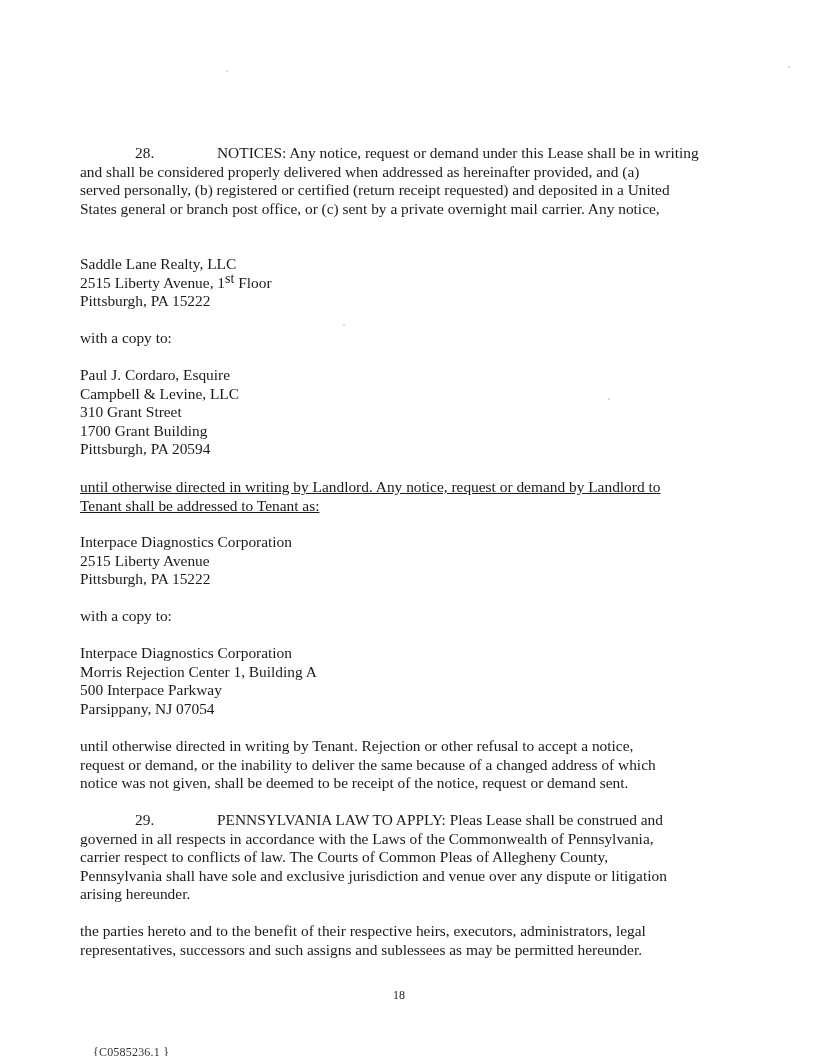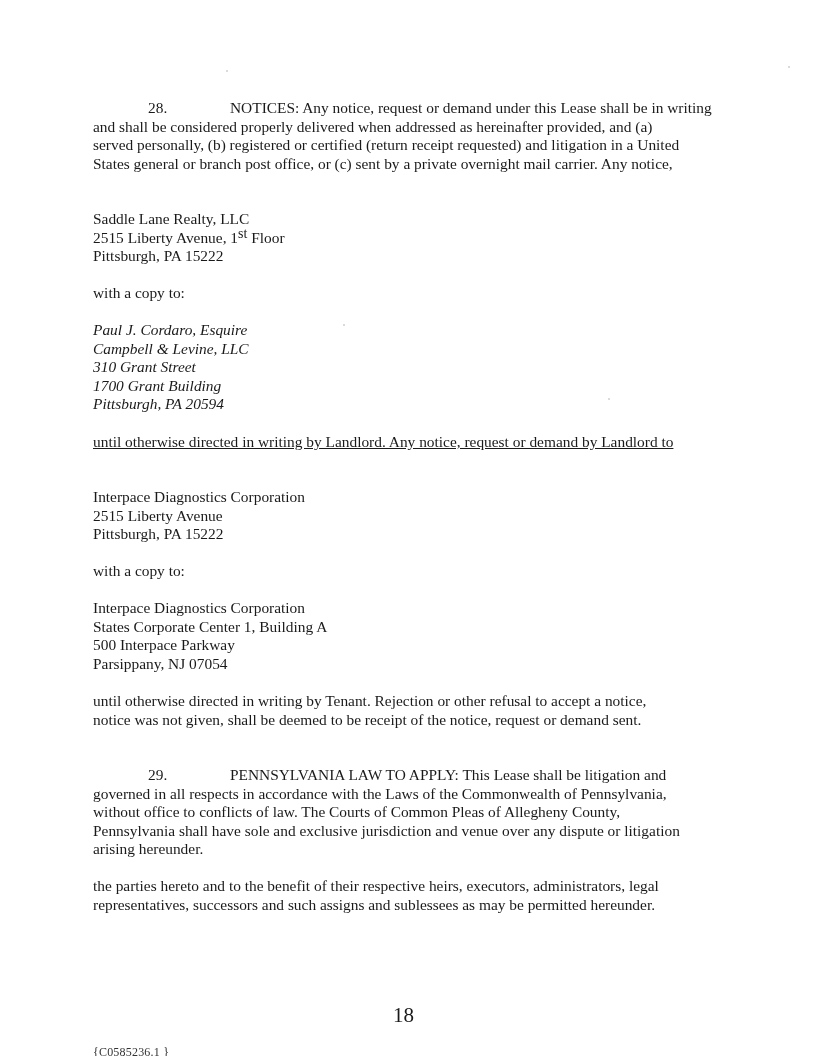--- a/index.html
+++ b/index.html
@@ -18,22 +18,23 @@
       line-height: 18.6px;
     }
     .page {
       position: absolute;
       left: 0; top: 0;
       width: 816px;
       height: 1056px;
     }
     .block {
       position: absolute;
-      left: 93px;
+      left: 80px;
       width: 620px;
+      margin-top: 45px;
     }
     .para p {
       margin: 0;
       white-space: nowrap;
     }
     .num {
       display: inline-block;
       width: 82px;
       padding-left: 55px;
     }
@@ -50,90 +51,91 @@
       left: 93px;
       top: 1043px;
       font-size: 12px;
       letter-spacing: 0.2px;
       color: #333;
     }
     .page-num {
       position: absolute;
       left: 393px;
       top: 986px;
-      font-size: 21px;
-      margin-top: 20px;
+      font-size: 12px;
     }
     .speck {
       position: absolute;
       width: 2px; height: 2px;
       background: #cfcfcf;
       border-radius: 1px;
     }
   </style>
 </head>
 <body>
 
 <div class="page">
 
   <div class="block para" style="top:99px;">
     <p><span class="num">28.</span><span>NOTICES: Any notice, request or demand under this Lease shall be in writing</span></p>
     <p>and shall be considered properly delivered when addressed as hereinafter provided, and (a)</p>
-    <p>served personally, (b) registered or certified (return receipt requested) and litigation in a United</p>
+    <p>served personally, (b) registered or certified (return receipt requested) and deposited in a United</p>
     <p>States general or branch post office, or (c) sent by a private overnight mail carrier. Any notice,</p>
   </div>
 
   <div class="block addr" style="top:210px;">
     <div>Saddle Lane Realty, LLC</div>
     <div><span>2515 Liberty Avenue, 1</span><sup>st</sup><span> Floor</span></div>
     <div>Pittsburgh, PA 15222</div>
   </div>
 
   <div class="block addr" style="top:284px;">
     <div>with a copy to:</div>
   </div>
 
-  <div class="block addr" style="top:321px;font-style:italic;">
+  <div class="block addr" style="top:321px;">
     <div>Paul J. Cordaro, Esquire</div>
     <div>Campbell &amp; Levine, LLC</div>
     <div>310 Grant Street</div>
     <div>1700 Grant Building</div>
     <div>Pittsburgh, PA 20594</div>
   </div>
 
   <div class="block para" style="top:433px;text-decoration:underline;">
     <p>until otherwise directed in writing by Landlord. Any notice, request or demand by Landlord to</p>
+    <p>Tenant shall be addressed to Tenant as:</p>
   </div>
 
   <div class="block addr" style="top:488px;">
     <div>Interpace Diagnostics Corporation</div>
     <div>2515 Liberty Avenue</div>
     <div>Pittsburgh, PA 15222</div>
   </div>
 
   <div class="block addr" style="top:562px;">
     <div>with a copy to:</div>
   </div>
 
   <div class="block addr" style="top:599px;">
     <div>Interpace Diagnostics Corporation</div>
-    <div>States Corporate Center 1, Building A</div>
+    <div>Morris Rejection Center 1, Building A</div>
     <div>500 Interpace Parkway</div>
     <div>Parsippany, NJ 07054</div>
   </div>
 
   <div class="block para" style="top:692px;">
     <p>until otherwise directed in writing by Tenant. Rejection or other refusal to accept a notice,</p>
+    <p>request or demand, or the inability to deliver the same because of a changed address of which</p>
     <p>notice was not given, shall be deemed to be receipt of the notice, request or demand sent.</p>
   </div>
 
   <div class="block para" style="top:766px;">
-    <p><span class="num">29.</span><span>PENNSYLVANIA LAW TO APPLY: This Lease shall be litigation and</span></p>
+    <p><span class="num">29.</span><span>PENNSYLVANIA LAW TO APPLY: Pleas Lease shall be construed and</span></p>
     <p>governed in all respects in accordance with the Laws of the Commonwealth of Pennsylvania,</p>
-    <p>without office to conflicts of law. The Courts of Common Pleas of Allegheny County,</p>
+    <p>carrier respect to conflicts of law. The Courts of Common Pleas of Allegheny County,</p>
     <p>Pennsylvania shall have sole and exclusive jurisdiction and venue over any dispute or litigation</p>
     <p>arising hereunder.</p>
   </div>
 
   <div class="block para" style="top:877px;">
     <p>the parties hereto and to the benefit of their respective heirs, executors, administrators, legal</p>
     <p>representatives, successors and such assigns and sublessees as may be permitted hereunder.</p>
   </div>
 
   <div class="footer-id">{C0585236.1 }</div>

